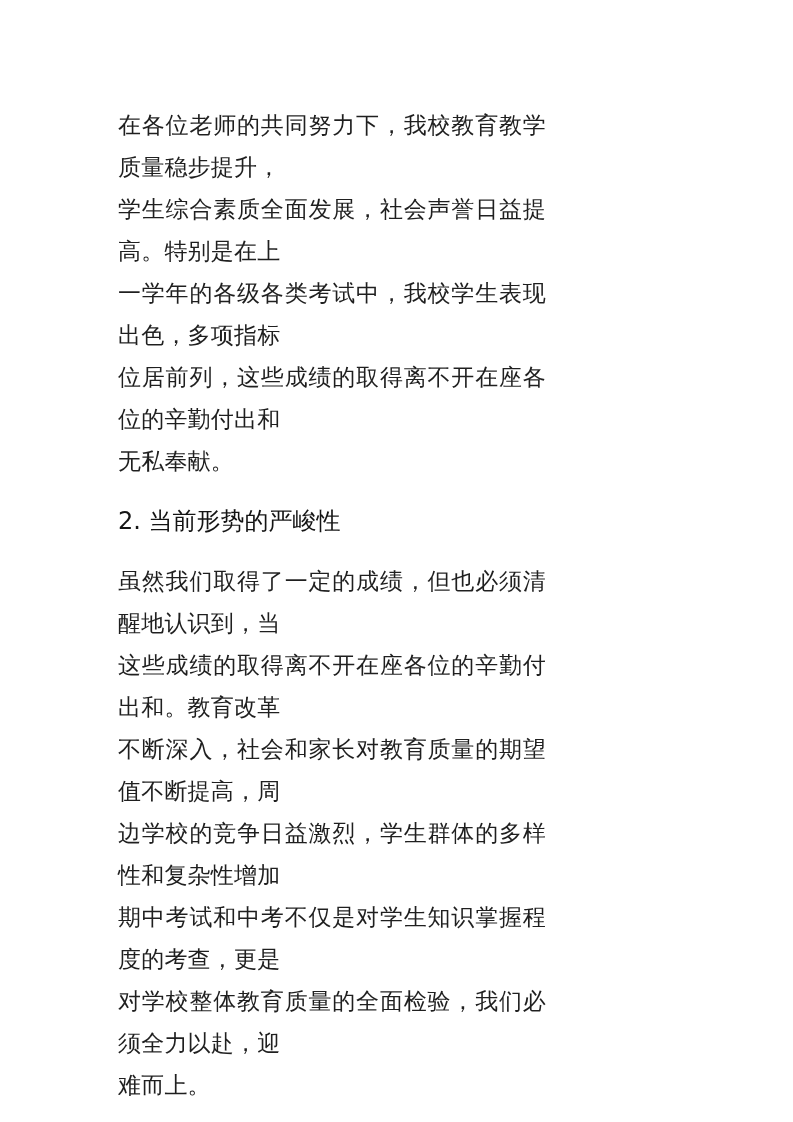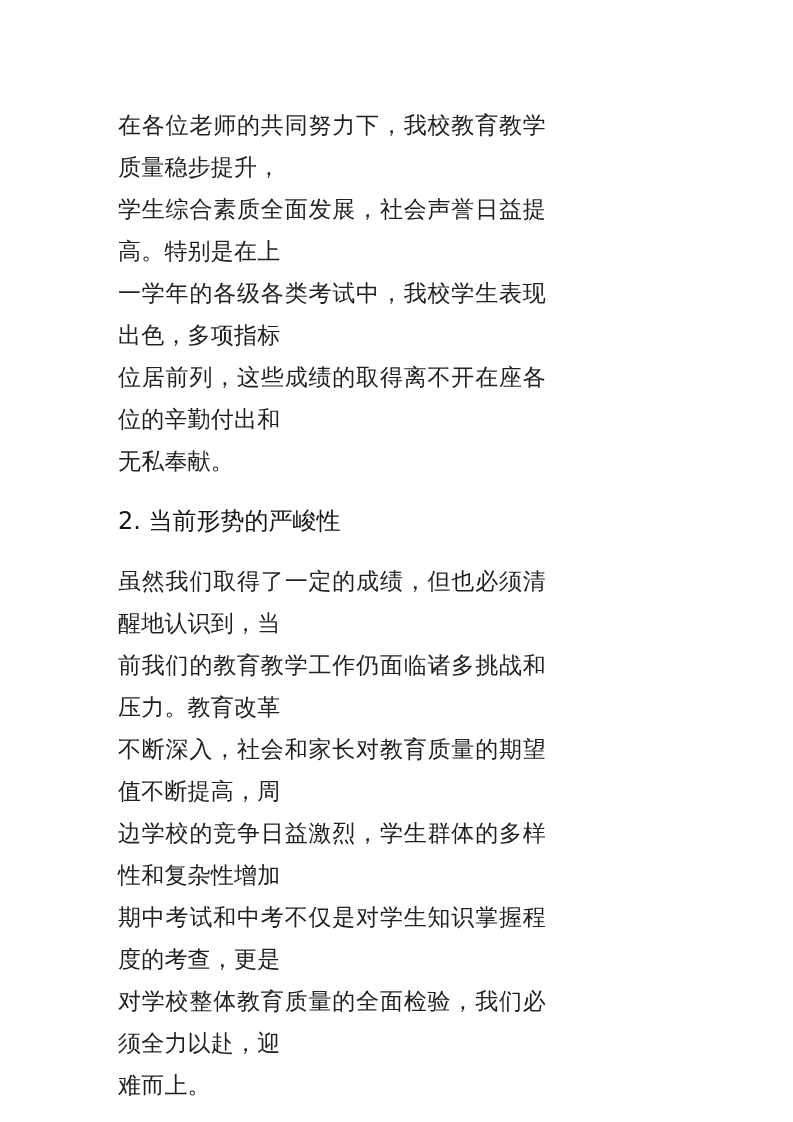--- a/index.html
+++ b/index.html
@@ -46,20 +46,20 @@
 
   <p class="para achievements">在各位老师的共同努力下，我校教育教学质量稳步提升，
 学生综合素质全面发展，社会声誉日益提高。特别是在上
 一学年的各级各类考试中，我校学生表现出色，多项指标
 位居前列，这些成绩的取得离不开在座各位的辛勤付出和
 无私奉献。</p>
 
   <h2 class="heading current-situation">2. 当前形势的严峻性</h2>
 
   <p class="para challenges">虽然我们取得了一定的成绩，但也必须清醒地认识到，当
-前我们的教育教学工作仍面临诸多挑战和压力。教育改革
+这些成绩的取得离不开在座各位的辛勤付出和。教育改革
 不断深入，社会和家长对教育质量的期望值不断提高，周
 边学校的竞争日益激烈，学生群体的多样性和复杂性增加
 期中考试和中考不仅是对学生知识掌握程度的考查，更是
 对学校整体教育质量的全面检验，我们必须全力以赴，迎
 难而上。</p>
 
 </div>
 
 </body></html>

